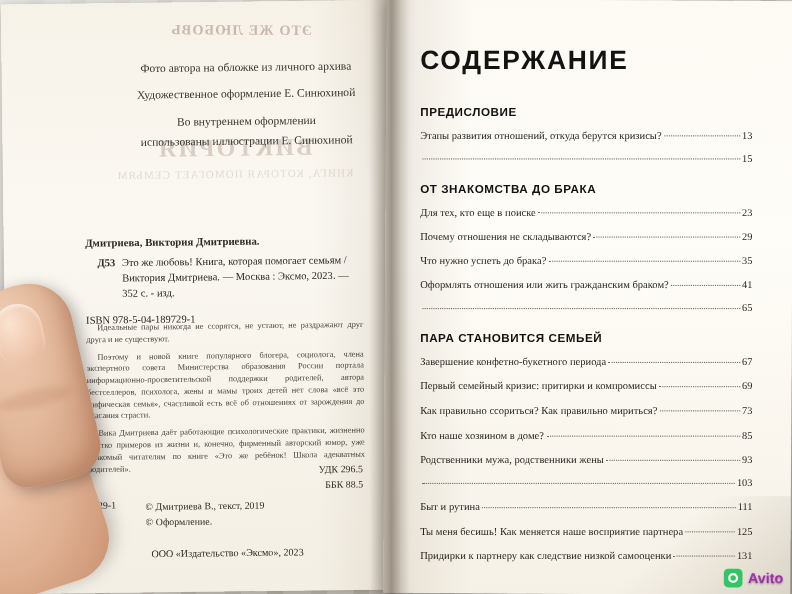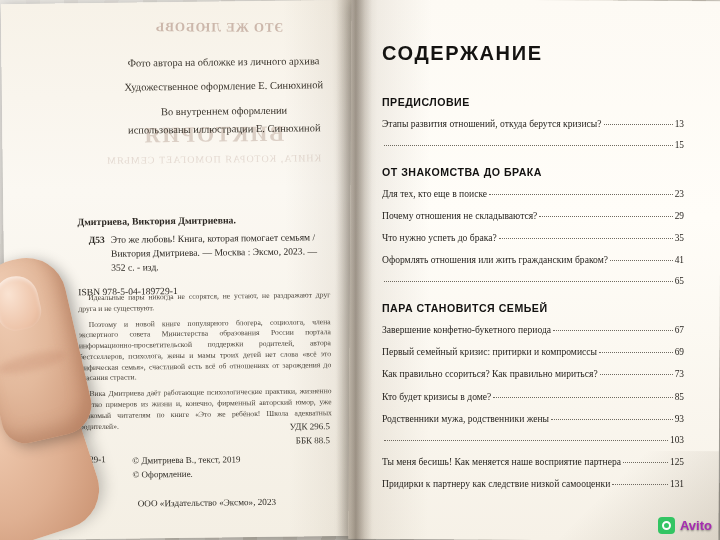--- a/index.html
+++ b/index.html
@@ -214,21 +214,21 @@
     left: 382px;
     top: 0;
     width: 306px;
     height: 540px;
     color: #1c1a17;
   }
   .toc-title {
     position: absolute;
     left: 0;
     top: 42px;
-    font-size: 20px;
+    font-size: 24px;
     font-weight: bold;
     letter-spacing: 1.6px;
     color: #141311;
     font-family: "Liberation Sans", sans-serif;
   }
   .toc-list {
     position: absolute;
     left: 0;
     top: 92px;
     width: 302px;
@@ -456,32 +456,37 @@
             <span class="lbl">Первый семейный кризис: притирки и компромиссы</span>
             <span class="dots"></span>
             <span class="pg">69</span>
           </div>
           <div class="toc-entry">
             <span class="lbl">Как правильно ссориться? Как правильно мириться?</span>
             <span class="dots"></span>
             <span class="pg">73</span>
           </div>
           <div class="toc-entry">
-            <span class="lbl">Кто будет кризисы в доме?</span>
+            <span class="lbl">Кто наше хозяином в доме?</span>
             <span class="dots"></span>
             <span class="pg">85</span>
           </div>
           <div class="toc-entry">
             <span class="lbl">Родственники мужа, родственники жены</span>
             <span class="dots"></span>
             <span class="pg">93</span>
           </div>
           <div class="toc-entry">
             <span class="dots"></span>
             <span class="pg">103</span>
+          </div>
+          <div class="toc-entry">
+            <span class="lbl">Быт и рутина</span>
+            <span class="dots"></span>
+            <span class="pg">111</span>
           </div>
           <div class="toc-entry">
             <span class="lbl">Ты меня бесишь! Как меняется наше восприятие партнера</span>
             <span class="dots"></span>
             <span class="pg">125</span>
           </div>
           <div class="toc-entry">
             <span class="lbl">Придирки к партнеру как следствие низкой самооценки</span>
             <span class="dots"></span>
             <span class="pg">131</span>

